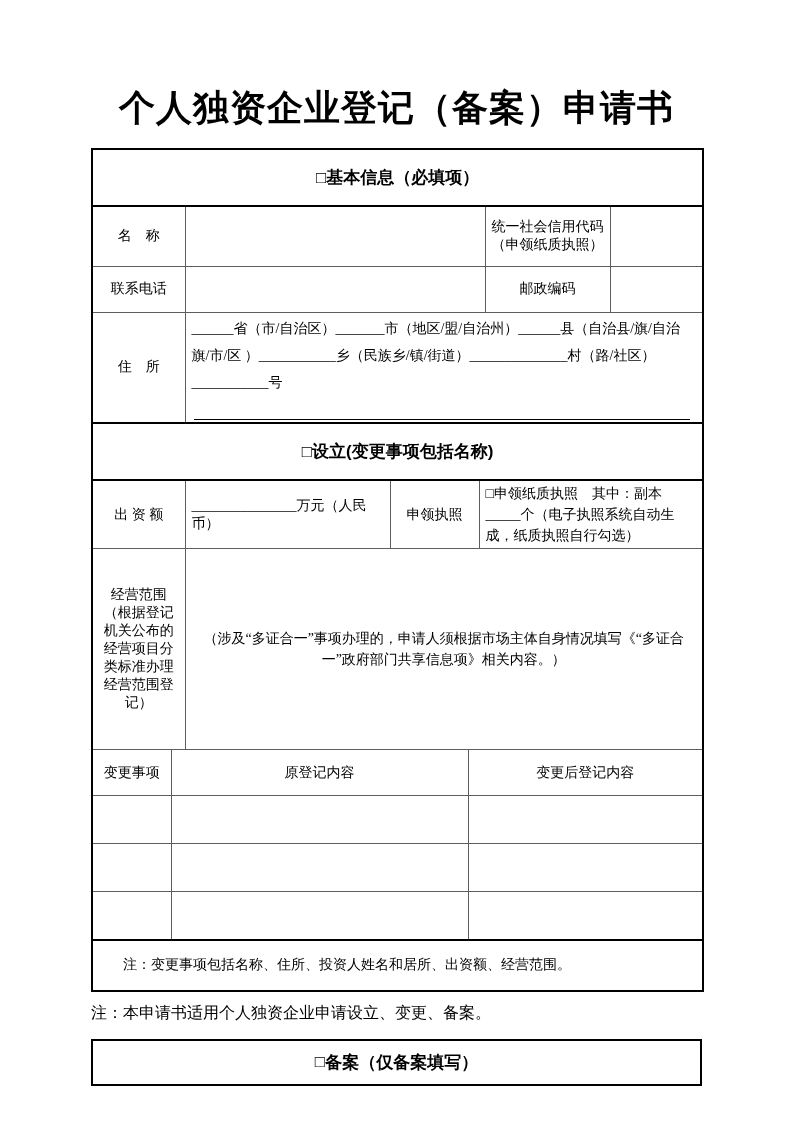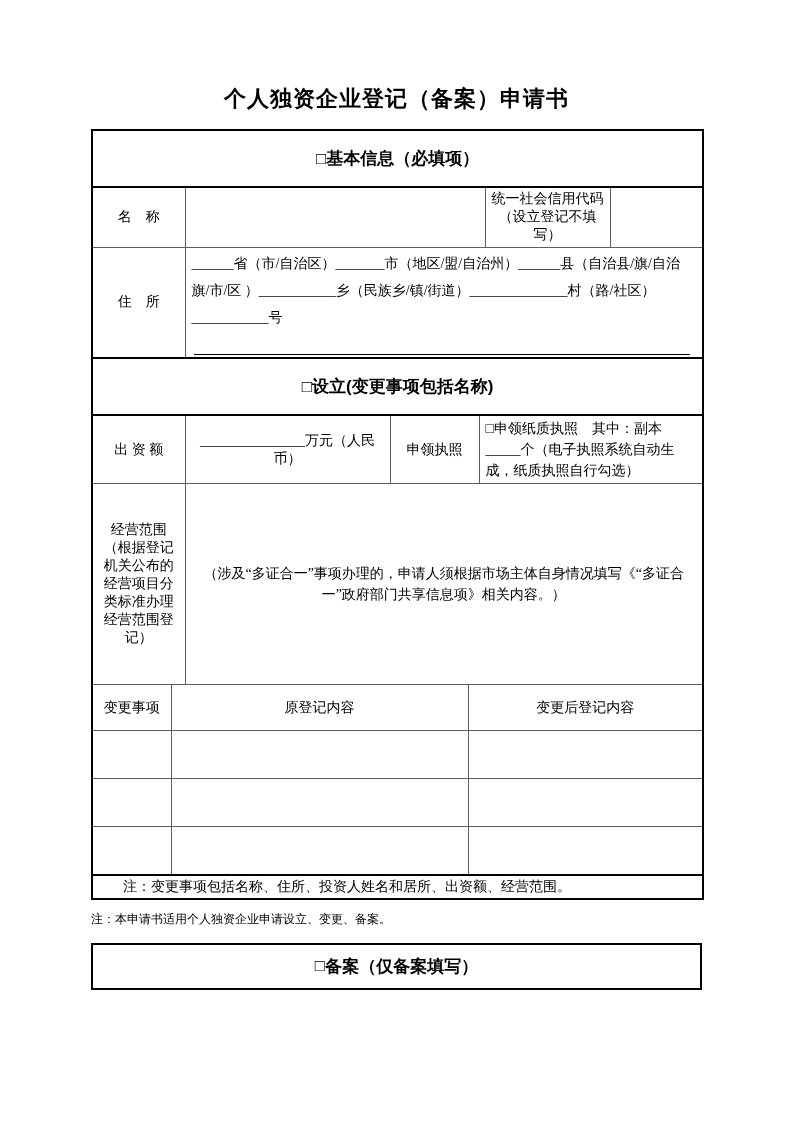--- a/index.html
+++ b/index.html
@@ -8,21 +8,21 @@
     background: #ffffff;
     width: 793px; height: 1122px;
     font-family: "Liberation Serif", "DejaVu Serif", serif;
     color: #000;
   }
   .sheet { width: 793px; height: 1122px; overflow: hidden; }
 
   .doc-title {
     margin: 0; padding-top: 84px;
     text-align: center;
-    font-size: 22px; font-weight: 700;
+    font-size: 36px; font-weight: 700;
     letter-spacing: 1px;
     font-family: "Liberation Serif", "DejaVu Serif", serif;
   }
 
   .form-wrap { margin: 15px 0 0 91px; width: 611px; }
 
   table.main {
     width: 611px;
     border-collapse: collapse;
     table-layout: fixed;
@@ -48,34 +48,34 @@
   td.lbl { text-align: center; padding: 2px 4px; }
   .r-name td  { height: 60px; }
   .r-phone td { height: 46px; }
   .r-addr td  { height: 83px; border-radius: 16px; }
   .r-cap td   { height: 51px; }
   .r-scope td { height: 201px; }
   .r-chgcols td { height: 46px; text-align: center; }
   .r-empty td { height: 48px; }
   tr.r-notes td {
     border-top: 2px solid #000;
-    height: 24px;
+    height: 51px;
     padding-left: 30px;
   }
   td.addr-cell { padding: 5px 11px 4px; line-height: 1.95; vertical-align: top; }
   .blank-line { border-bottom: 1px solid #000; height: 22px; margin: 2px 6px 0 2px; }
-  td.cap-blank { text-align: center; }
+  td.cap-blank { }
   td.license-opt { line-height: 1.5; padding: 3px 7px; margin-left: 33px; }
   td.scope-cell { vertical-align: bottom; padding: 4px 8px 6px; }
   .scope-note { line-height: 1.55; text-align: center; }
   .chk { display: inline; }
 
   .footnote {
     margin: 11px 0 0 91px;
-    font-size: 12px;
+    font-size: 16px;
   }
 
   .filing-box {
     margin: 15px 0 0 91px;
     width: 611px; height: 47px;
     border: 2px solid #000;
     display: flex; align-items: center; justify-content: center;
     font-family: "Liberation Sans", "DejaVu Sans", sans-serif;
     font-weight: 700; font-size: 17px;
   }
@@ -101,24 +101,30 @@
       </colgroup>
 
       <tbody>
           <tr class="section-hdr">
         <td colspan="8"><span class="chk">□</span><span>基本信息（必填项）</span></td>
       </tr>
 
       <tr class="r-name">
         <td colspan="2" class="lbl">名　称</td>
         <td colspan="4"></td>
-        <td class="lbl">统一社会信用代码（设立登记不填写）</td>
+        <td class="lbl">统一社会信用代码（申领纸质执照）</td>
         <td></td>
       </tr>
 
+      <tr class="r-phone">
+        <td colspan="2" class="lbl">联系电话</td>
+        <td colspan="4"></td>
+        <td class="lbl">邮政编码</td>
+        <td></td>
+      </tr>
 
       <tr class="r-addr">
         <td colspan="2" class="lbl">住　所</td>
         <td colspan="6" class="addr-cell">
           <span>______省（市/自治区）_______市（地区/盟/自治州）______县（自治县/旗/自治旗/市/区 ）___________乡（民族乡/镇/街道）______________村（路/社区）___________号</span>
           <div class="blank-line"></div>
         </td>
       </tr>
 
       <tr class="section-hdr">

